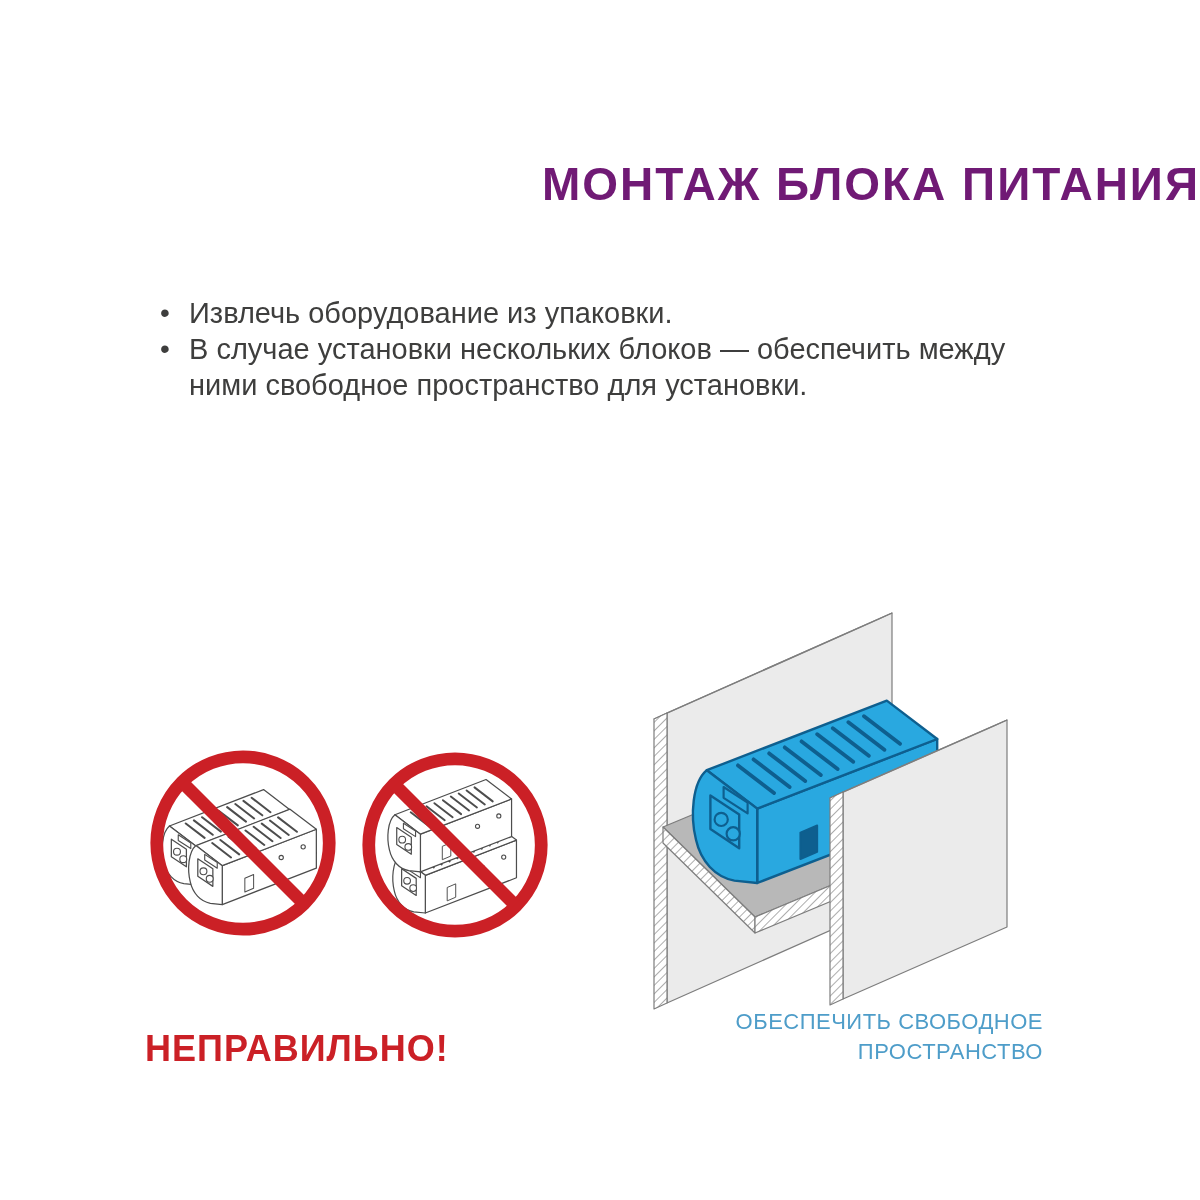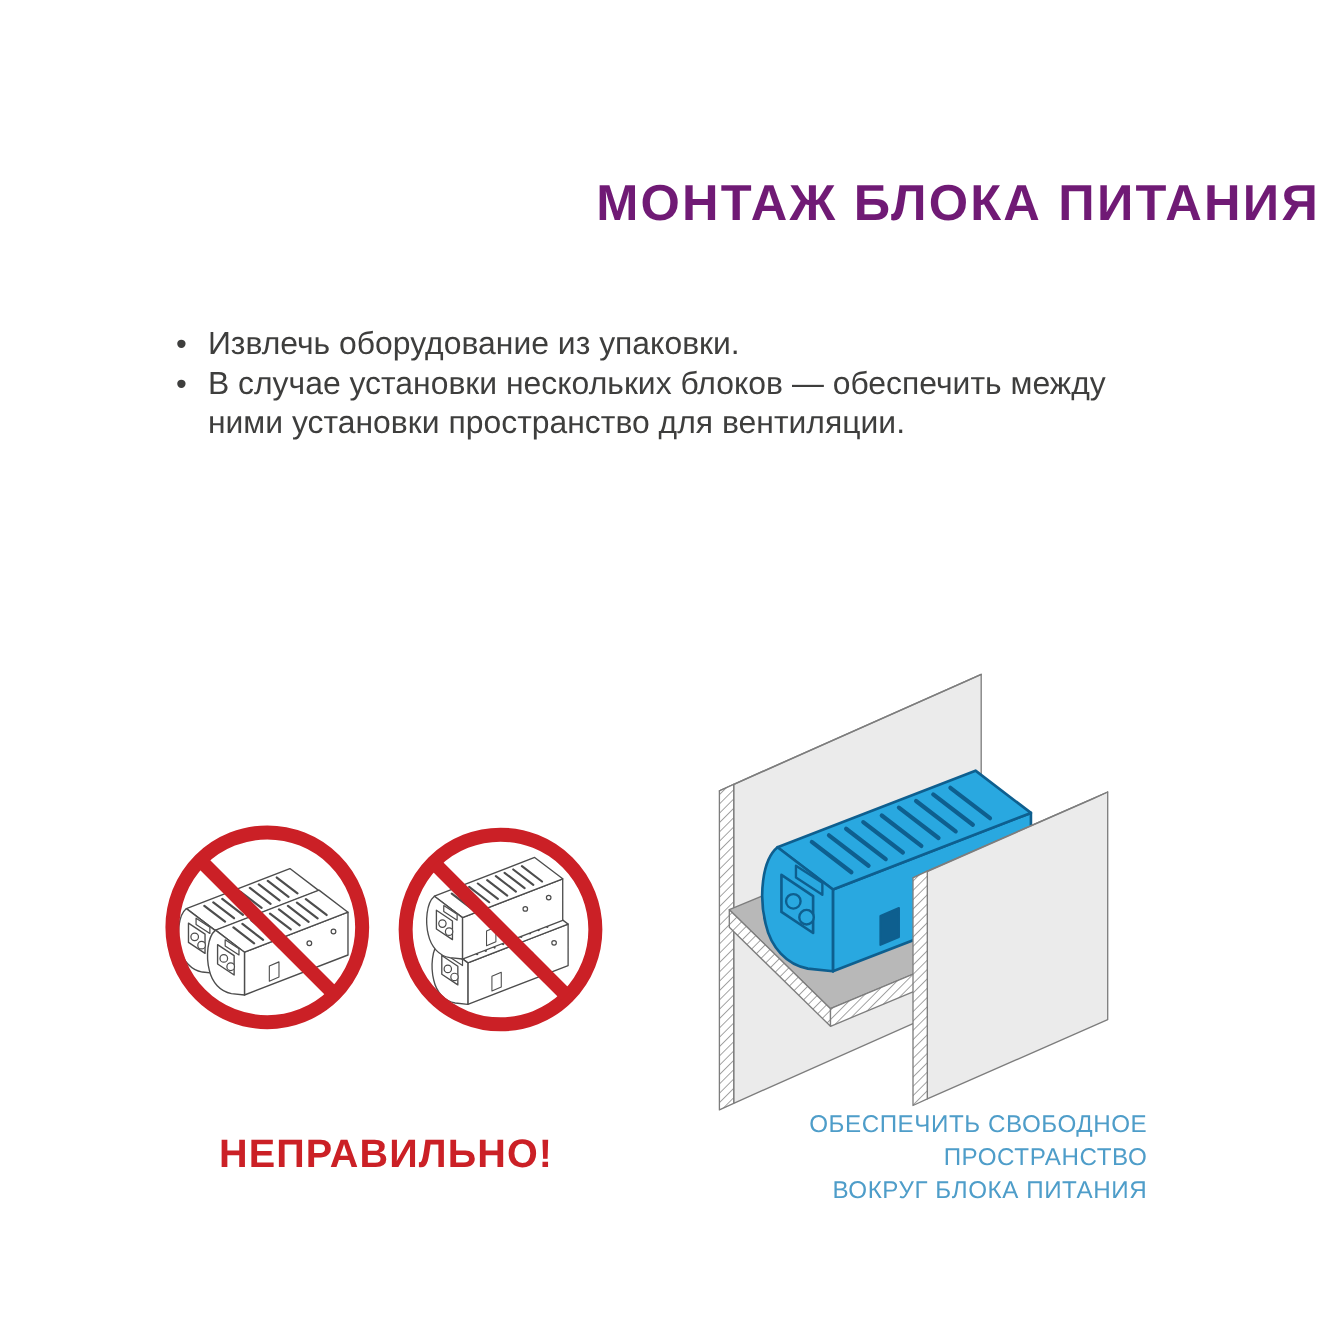--- a/index.html
+++ b/index.html
@@ -23,21 +23,21 @@
   .instruction-list li::before{
     content:"\2022";position:absolute;left:1px;top:0;
     font-size:28px;color:#3E3E3D;
   }
   .wrong-figure{position:absolute;left:145px;top:745px;width:410px;height:198px;}
   .sign{position:absolute;top:0;width:196px;height:196px;}
   .sign1{left:0;}
   .sign2{left:212px;top:2px;}
   .wrong-label{
     position:absolute;left:145px;top:1028px;width:412px;
-    text-align:center;font-size:36px;font-weight:bold;letter-spacing:1px;
+    text-align:left;font-size:36px;font-weight:bold;letter-spacing:1px;
     color:#CB2026;
   }
   .mount-figure{position:absolute;left:645px;top:612px;}
   .mount-caption{
     position:absolute;left:598px;top:1007px;width:445px;text-align:right;
     font-size:22px;line-height:30px;font-weight:500;letter-spacing:0.5px;
     color:#4E9DC9;
   }
   .mount-caption span{display:block;}
   
@@ -77,21 +77,21 @@
       <path fill="none" stroke="var(--psu-stroke,#4d4d4d)" stroke-width="3.2" stroke-linecap="round" d="M40,72 L70,95 M53,67 L83,90 M66,62 L96,85 M79,57 L109,80 M93,52 L123,75 M106,46 L136,69 M119,41 L149,64 M132,36 L162,59 M145,31 L175,54"></path>
     </g>
   </defs>
 </svg>
 
 <h1 class="page-title">МОНТАЖ БЛОКА ПИТАНИЯ</h1>
 
 <ul class="instruction-list">
   <li>Извлечь оборудование из упаковки.</li>
   <li>В случае установки нескольких блоков — обеспечить между
-ними установки пространство для вентиляции.</li>
+ними свободное пространство для установки.</li>
 </ul>
 
 <div class="wrong-figure">
 
   <svg class="sign sign1 no-sign" viewBox="0 0 200 200">
     <g>
       <use href="#psu" transform="translate(16,34) scale(0.64)"></use>
       <use href="#psu" transform="translate(43,54) scale(0.64)"></use>
     </g>
     <circle cx="100" cy="100" r="88" fill="none" stroke="#CB2026" stroke-width="13"></circle>
@@ -128,14 +128,13 @@
 
   <g stroke="#7d7d7d" stroke-width="1.2" stroke-linejoin="round">
     <path d="M198,180 L362,108 L362,315 L198,387 Z" fill="#EBEBEB"></path>
     <path d="M185,186 L349,114 L362,108 L198,180 Z" fill="url(#hatch)"></path>
     <path d="M198,180 L185,186 L185,393 L198,387 Z" fill="url(#hatch)"></path>
   </g>
 </svg>
 
 <div class="mount-caption">
   <span>ОБЕСПЕЧИТЬ СВОБОДНОЕ ПРОСТРАНСТВО</span>
-  <span>ВОКРУГ БЛОКА ПИТАНИЯ</span>
 </div>
 
 </body></html>

